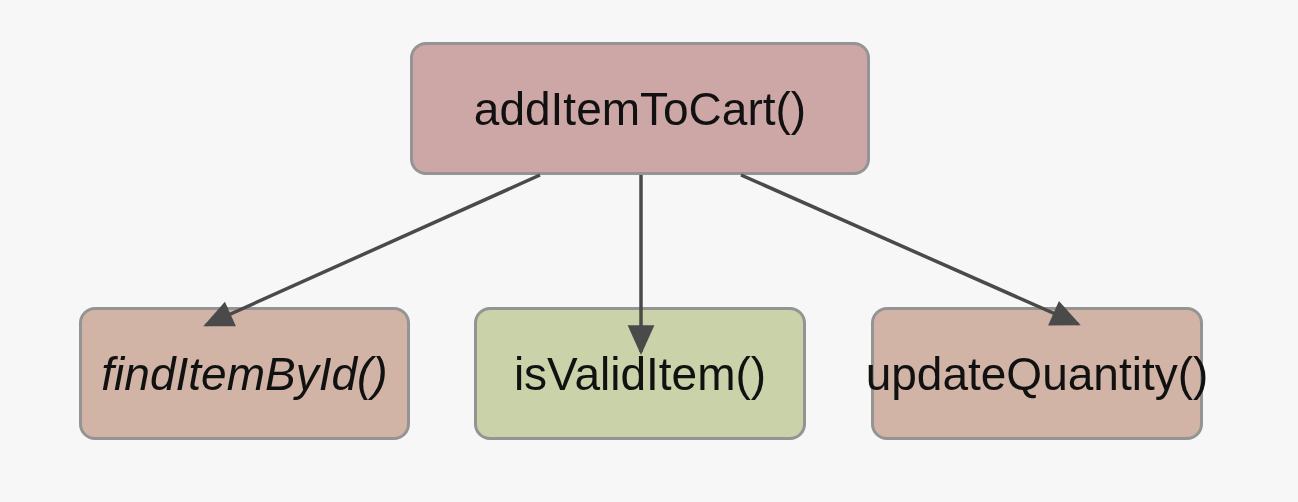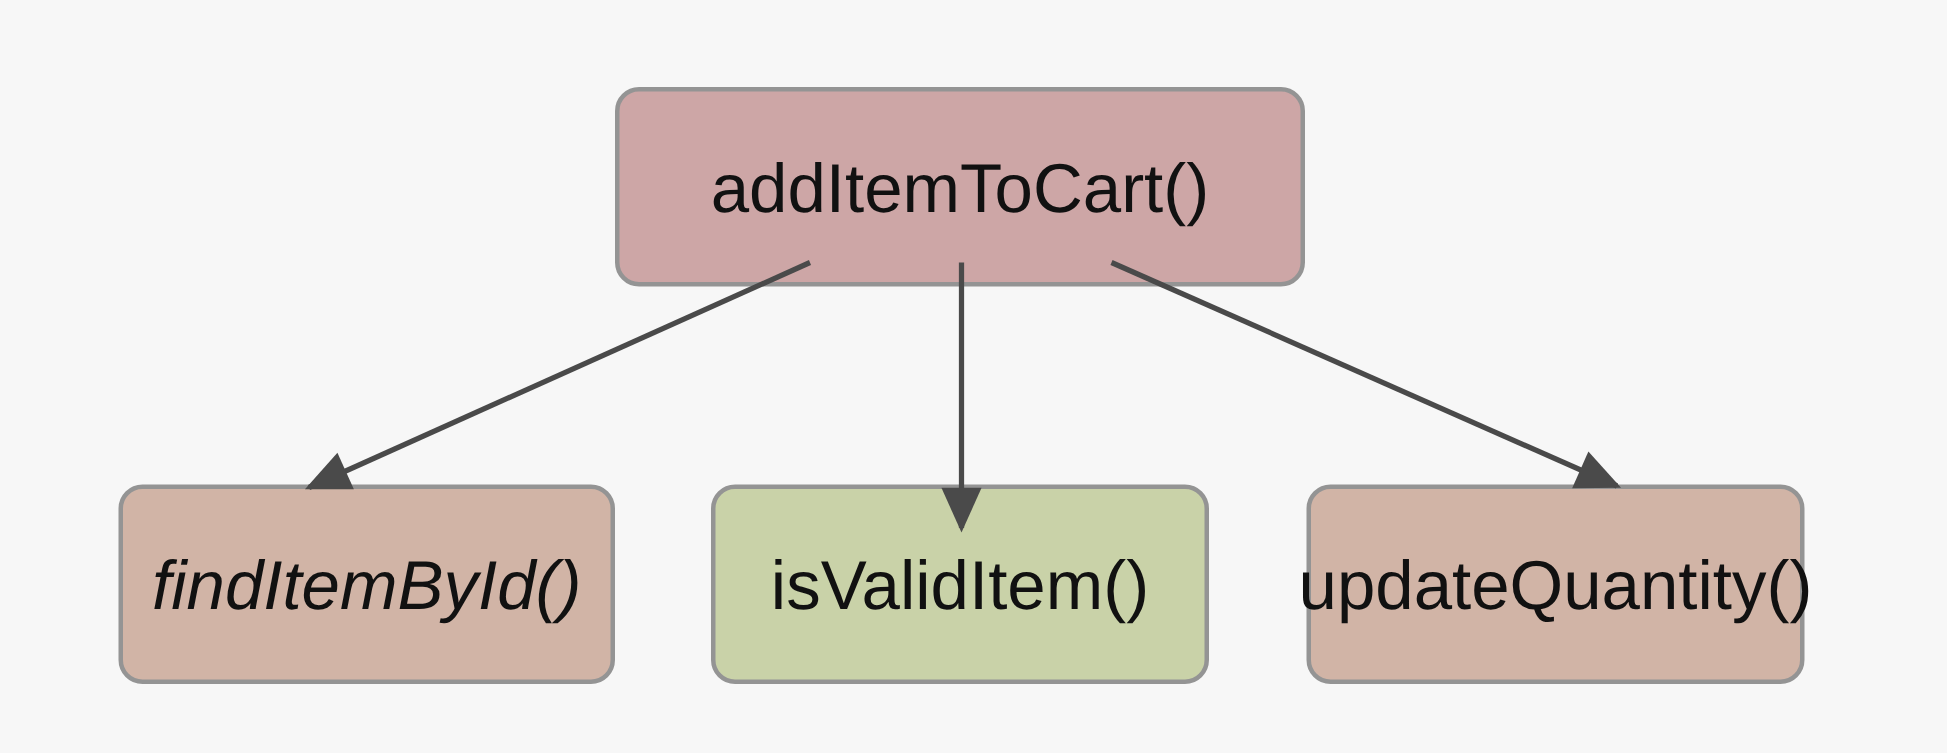--- a/index.html
+++ b/index.html
@@ -26,21 +26,20 @@
   }
   .node {
     position: absolute;
     box-sizing: border-box;
     border: 3px solid #949494;
     border-radius: 16px;
     display: flex;
     align-items: center;
     justify-content: center;
     z-index: 1;
-    margin-top: 16px;
   }
   .node-label {
     font-size: 46px;
     line-height: 1;
     color: #111111;
     white-space: nowrap;
   }
   .node-root    { left: 410px; top: 42px;  width: 460px; height: 133px; }
   .node-child-0 { left: 79px;  top: 307px; width: 331px; height: 133px; font-style: italic; }
   .node-child-1 { left: 474px; top: 307px; width: 332px; height: 133px; }

